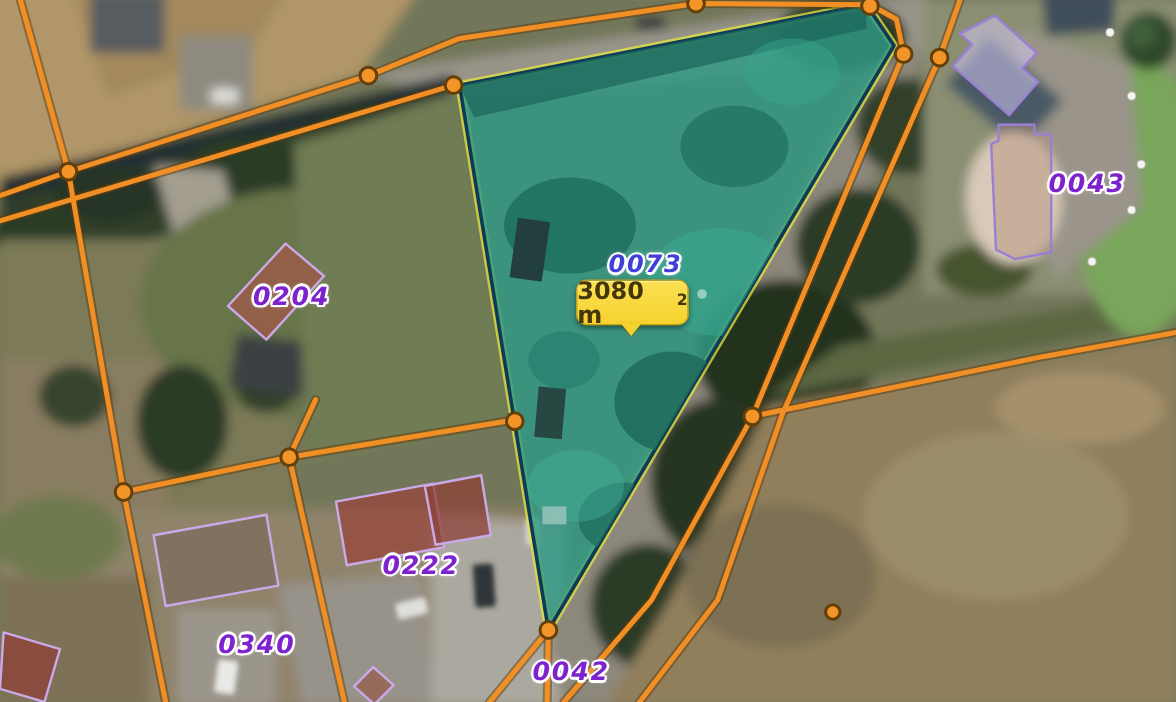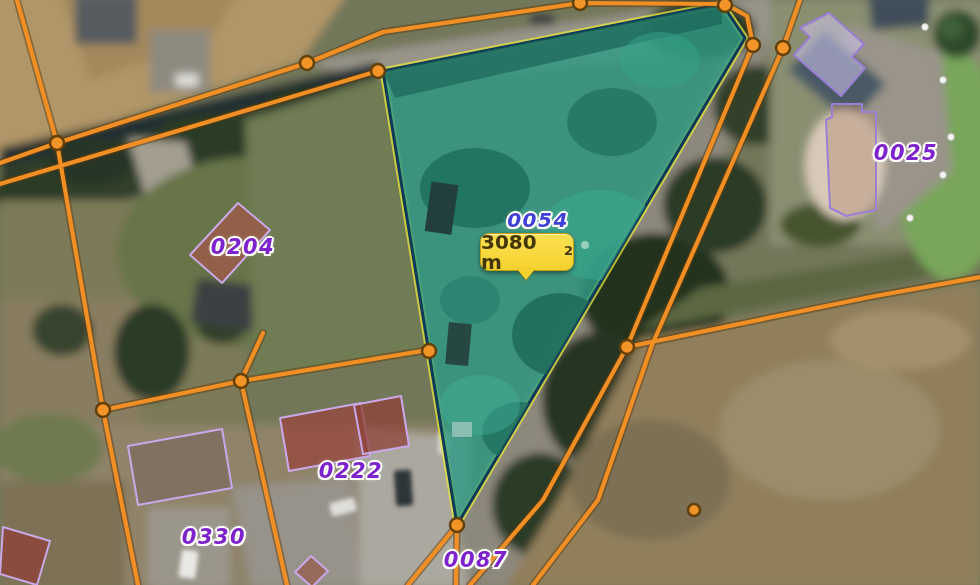--- a/index.html
+++ b/index.html
@@ -216,25 +216,25 @@
       <circle cx="783" cy="48" r="7"></circle>
       <circle cx="627" cy="347" r="7"></circle>
       <circle cx="103" cy="410" r="7"></circle>
       <circle cx="241" cy="381" r="7"></circle>
       <circle cx="429" cy="351" r="7"></circle>
       <circle cx="457" cy="525" r="7"></circle>
       <circle cx="694" cy="510" r="6"></circle>
     </g>
   </svg>
 
-  <div class="parcel-label selected" style="left:538px;top:220px;">0054</div>
+  <div class="parcel-label selected" style="left:538px;top:220px;">0073</div>
   <div class="parcel-label" style="left:243px;top:247px;">0204</div>
-  <div class="parcel-label" style="left:906px;top:153px;">0025</div>
+  <div class="parcel-label" style="left:906px;top:153px;">0043</div>
   <div class="parcel-label" style="left:351px;top:471px;">0222</div>
-  <div class="parcel-label" style="left:214px;top:537px;">0330</div>
-  <div class="parcel-label" style="left:476px;top:560px;">0087</div>
+  <div class="parcel-label" style="left:214px;top:537px;">0340</div>
+  <div class="parcel-label" style="left:476px;top:560px;">0042</div>
 
   <div class="area-tooltip">
     <span>3080 m</span>
       <sup>2</sup>
   </div>
 
 </div>
 
 </body></html>

